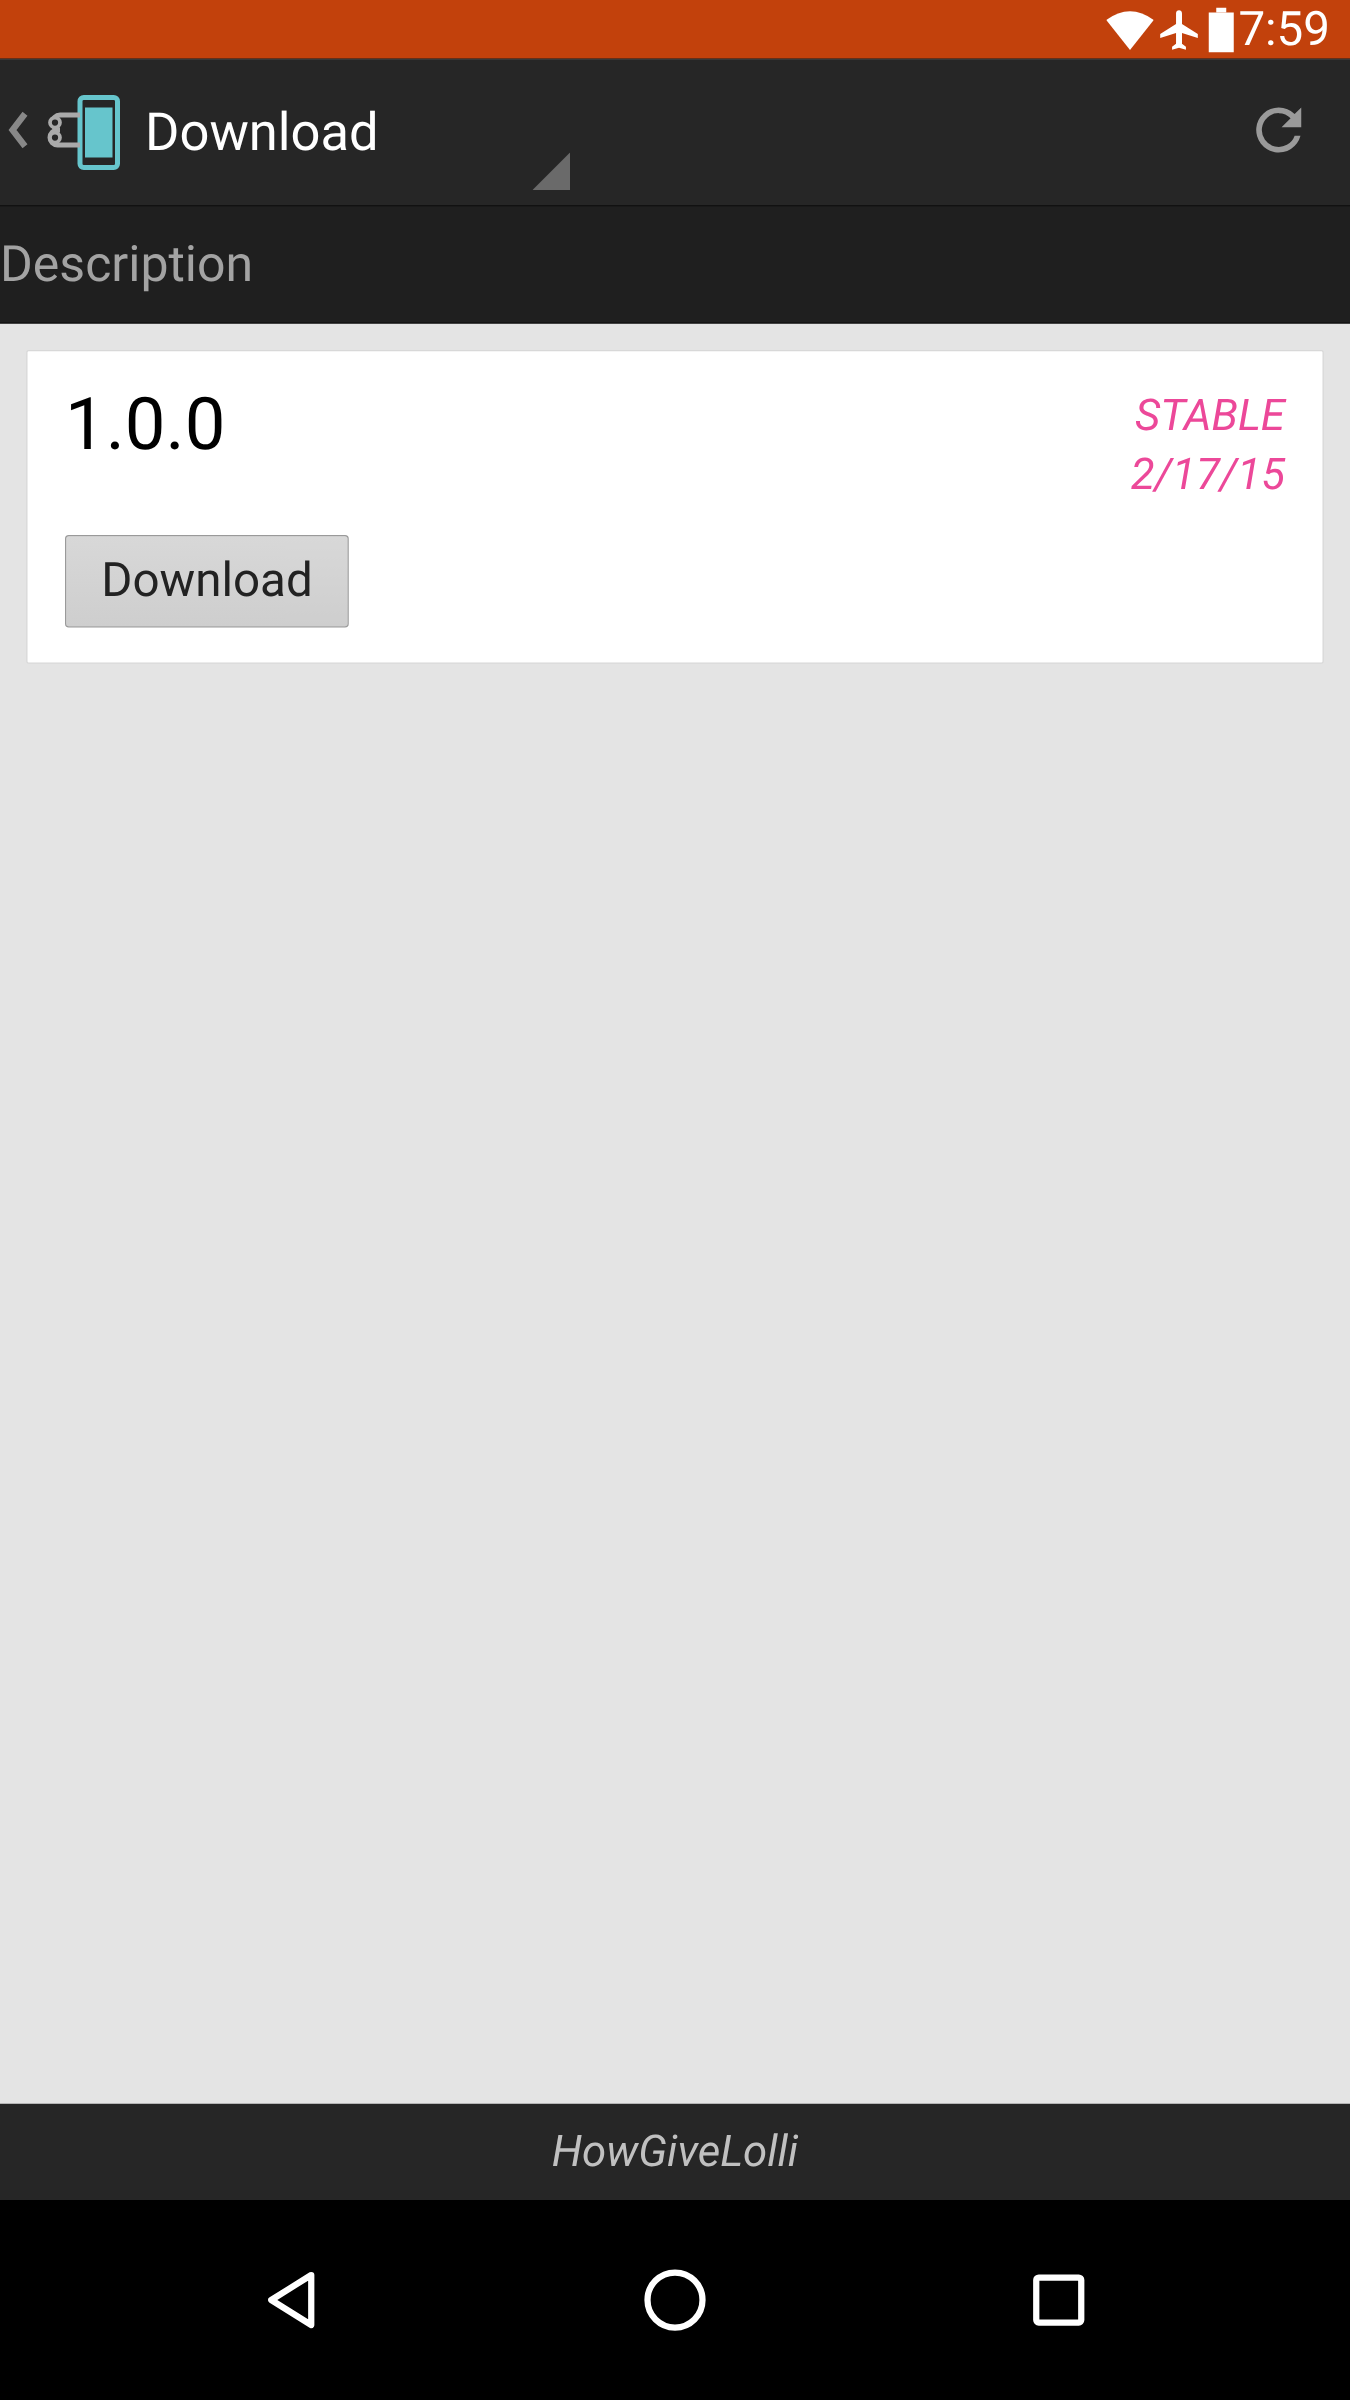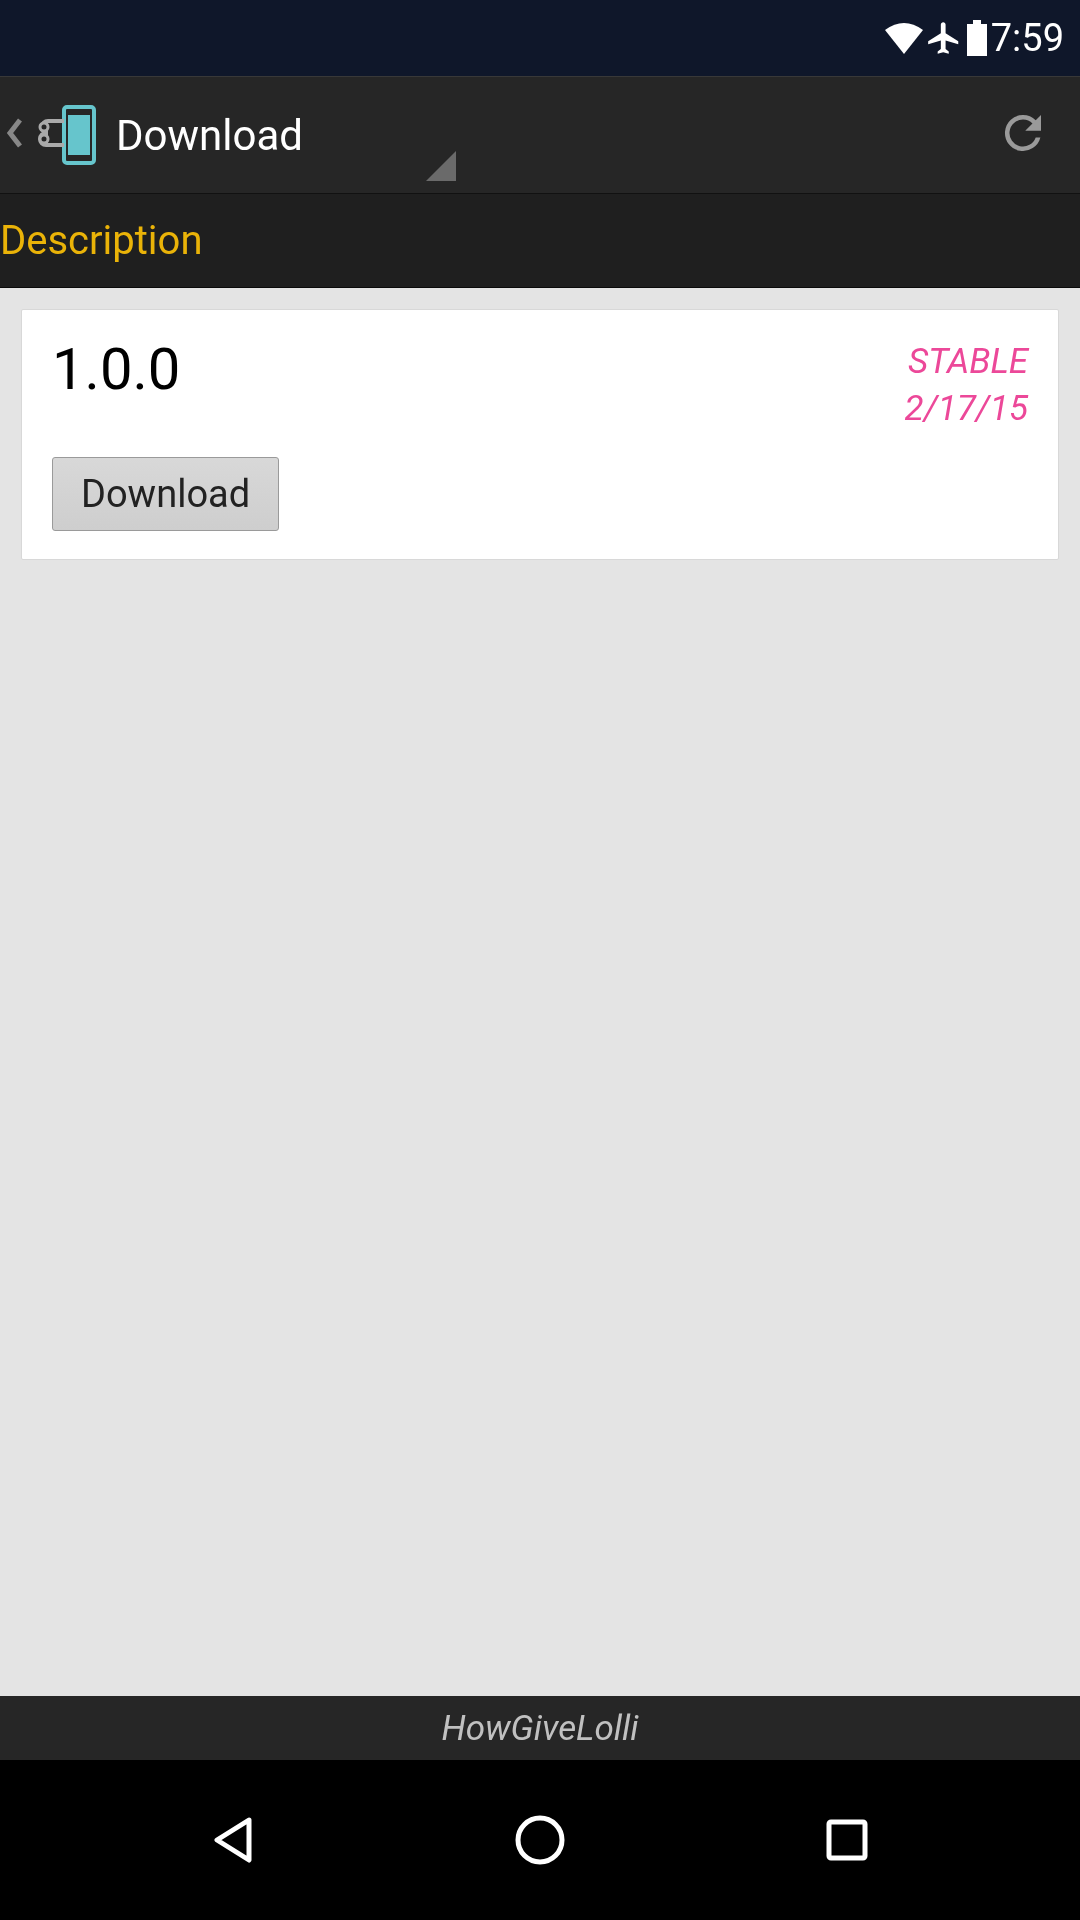--- a/index.html
+++ b/index.html
@@ -12,22 +12,22 @@
       height: 1920px;
       background: #000;
       font-family: Roboto, "Helvetica Neue", Arial, sans-serif;
       overflow: hidden;
       position: relative;
       transform-origin: top left;
     }
     
     
     .status-bar {
-      height: 76px;
-      background: #0f172a;
+      height: 47px;
+      background: #c2410c;
       display: flex;
       justify-content: flex-end;
       align-items: center;
       padding: 0 16px;
       gap: 2px;
     }
     .status-bar .wifi-icon svg,
     .status-bar .airplane-icon svg,
     .status-bar .battery-icon svg {
       display: block;
@@ -93,21 +93,21 @@
       height: 94px;
       background: #1f1f1f;
       display: flex;
       align-items: stretch;
       border-bottom: 1px solid #0a0a0a;
     }
     .tab {
       display: flex;
       align-items: center;
       justify-content: center;
-      color: #eab308;
+      color: #a3a3a3;
       font-size: 40px;
       position: relative;
     }
     .tab.desc { width: 312px; justify-content: flex-start; padding-left: 0px; }
     .tab.ver { width: 370px; }
     .tab.set { flex: 1; justify-content: flex-end; padding-right: 0px; }
     .tab.active { color: #fff; }
     .tab.active::after {
       content: "";
       position: absolute;
@@ -160,21 +160,21 @@
       padding: 14px 28px;
       font-family: inherit;
     }
     
     
     .footer-bar {
       position: absolute;
       bottom: 160px;
       left: 0;
       right: 0;
-      height: 64px;
+      height: 77px;
       background: #262626;
       display: flex;
       align-items: center;
       justify-content: center;
     }
     .footer-bar span {
       color: #c0c0c0;
       font-style: italic;
       font-size: 35px;
     }

